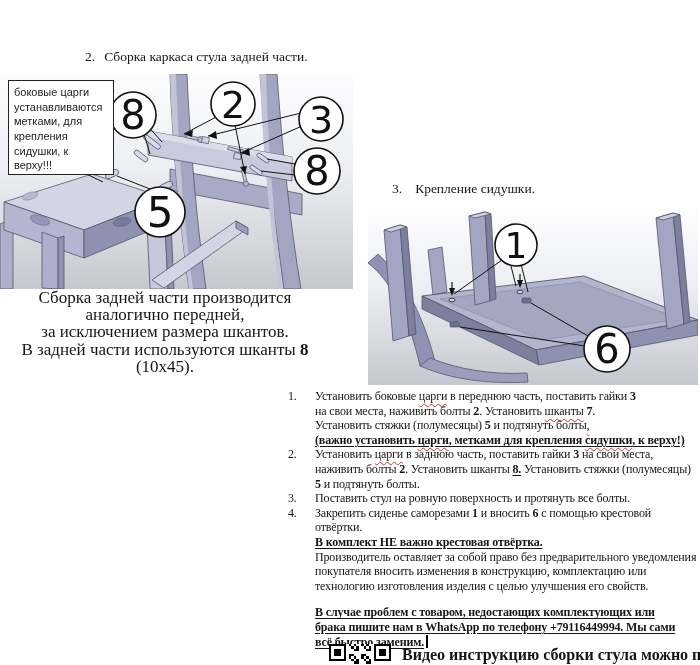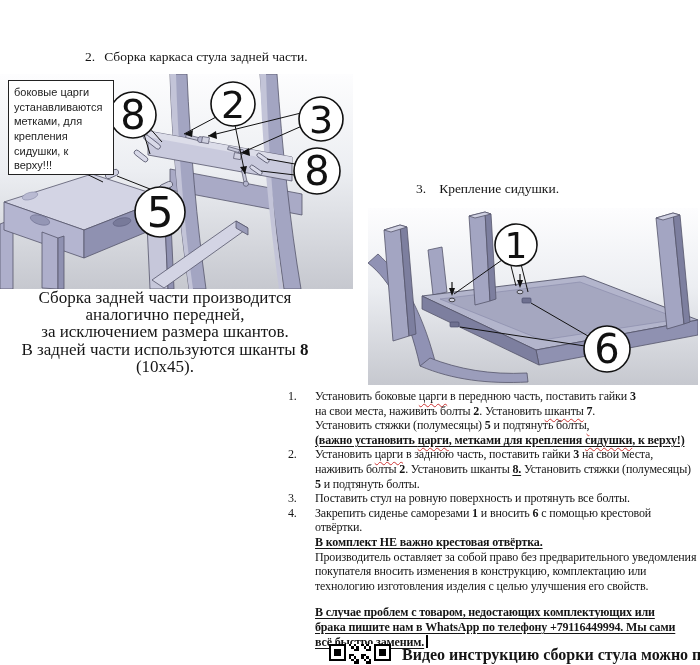--- a/index.html
+++ b/index.html
@@ -1,21 +1,21 @@
 <!DOCTYPE html>
 <html><head>
 <meta charset="utf-8">
 <style>
   html,body{margin:0;padding:0;background:#fff;}
   .page{position:relative;width:700px;height:665px;background:#ffffff;overflow:hidden;
         font-family:"Liberation Serif",serif;color:#1a1a1a;margin-top:42px;}
 
   .h2,.h3{position:absolute;font-size:13.5px;white-space:nowrap;color:#151515;}
   .h2{left:85px;top:7px;}
-  .h3{left:416px;top:139px;font-family:Liberation Serif, serif;}
+  .h3{left:392px;top:139px;font-family:Liberation Serif, serif;}
   .hnum{margin-right:9px;}
   .h3 .hnum{margin-right:13px;}
 
   .diagram{position:absolute;background:linear-gradient(180deg,#fdfdfe 0%,#eceef2 45%,#c6c8cf 100%);}
   .d1{left:0;top:32px;width:353px;height:215px;}
   .d2{left:368px;top:166px;width:330px;height:177px;}
   .diagram svg{position:absolute;left:0;top:0;}
 
   .notebox{position:absolute;left:8px;top:6px;width:94px;background:#fff;border:1.6px solid #222;
            padding:4px 5px 1px 5px;font-family:Liberation Sans, sans-serif;font-size:11px;

